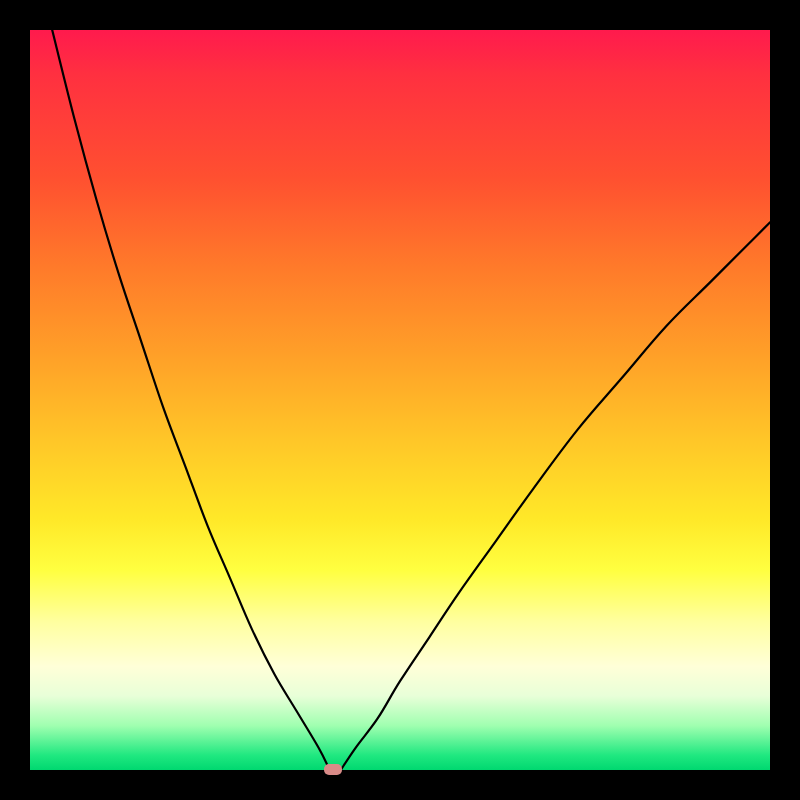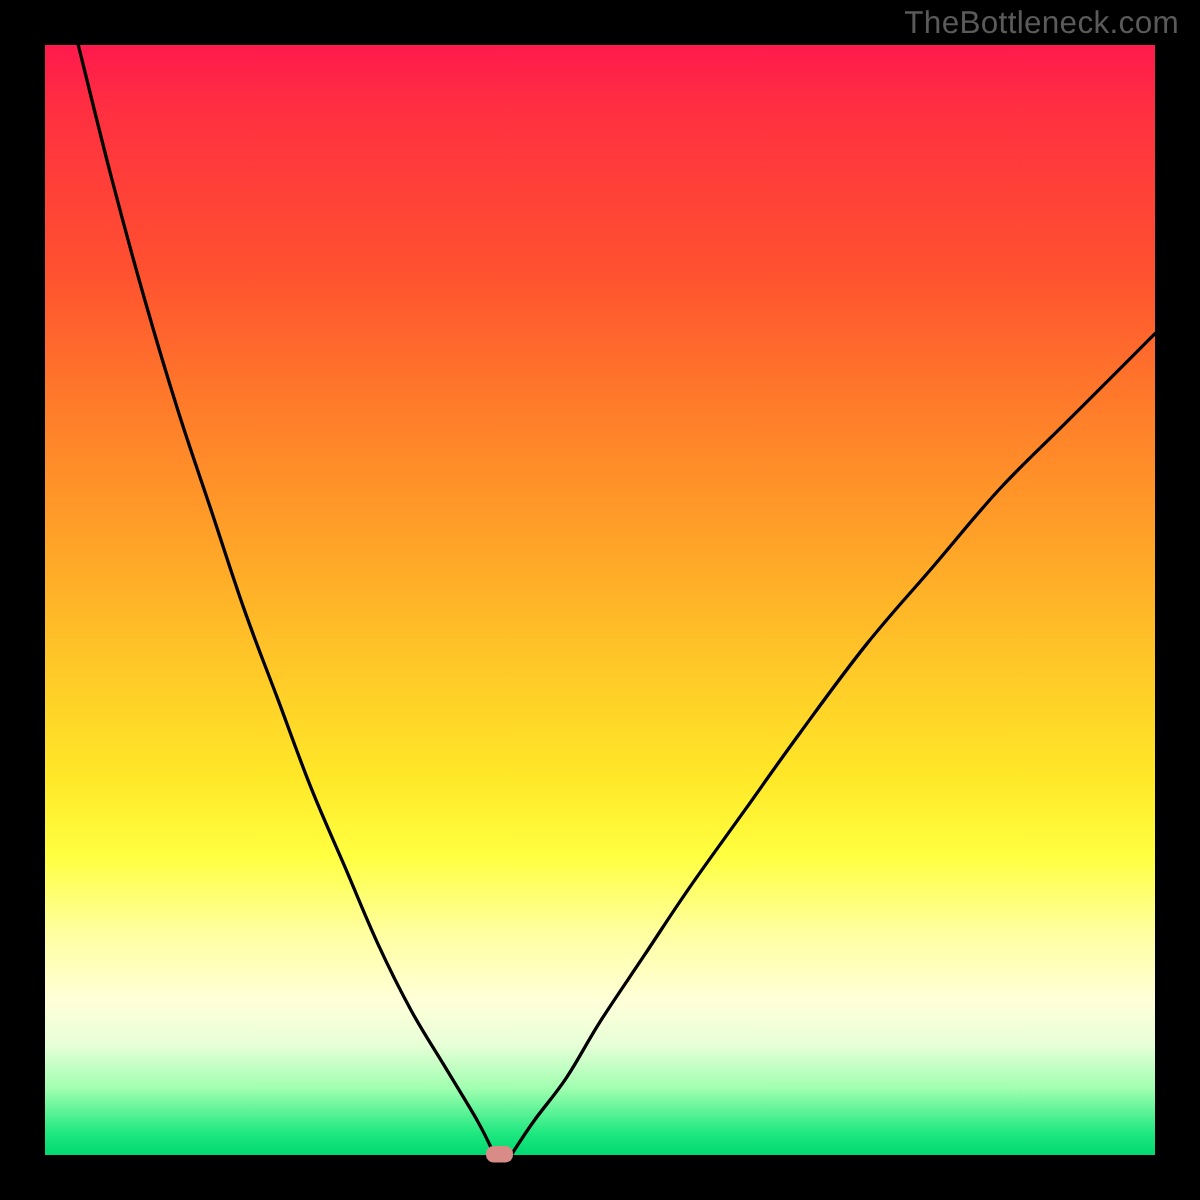--- a/index.html
+++ b/index.html
@@ -74,14 +74,13 @@
   <div class="plot">
 
     <svg class="curve" viewBox="0 0 740 740" preserveAspectRatio="none">
       <path id="left-path" fill="none" stroke="#000" stroke-width="2.2" stroke-linecap="round" d="M 22.2 0 C 26.195999999999998 15.983999999999991 36.408 58.16399999999997 44.4 88.79999999999995 C 52.391999999999996 119.43599999999994 58.608 142.22799999999992 66.6 170.19999999999993 C 74.592 198.17199999999994 80.80799999999999 218.89199999999997 88.8 244.2 C 96.792 269.508 103.008 286.824 111 310.8 C 118.992 334.776 125.20799999999998 354.75600000000003 133.2 377.40000000000003 C 141.19199999999998 400.04400000000004 147.40800000000002 415.288 155.4 436.6 C 163.392 457.91200000000003 169.608 475.81999999999994 177.6 495.79999999999995 C 185.59199999999998 515.78 191.80800000000002 528.952 199.8 547.6 C 207.792 566.248 214.008 582.084 222 599.4 C 229.992 616.716 236.20800000000003 629.1479999999999 244.20000000000002 643.8 C 252.192 658.452 258.40799999999996 667.4799999999999 266.4 680.8 C 274.392 694.12 282.606 707.1439999999999 288.6 717.8 C 294.59400000000005 728.456 297.70200000000006 736.004 299.70000000000005 740"></path>
       <path id="right-path" fill="none" stroke="#000" stroke-width="2.2" stroke-linecap="round" d="M 310.8 740 C 313.464 736.004 318.94000000000005 727.1239999999999 325.6 717.8 C 332.26 708.476 339.80799999999994 700.188 347.79999999999995 688.2 C 355.792 676.2120000000001 360.676 665.8520000000001 370 651.2 C 379.324 636.548 388.944 622.784 399.6 606.8 C 410.25600000000003 590.8159999999999 417.212 579.716 429.2 562.4 C 441.188 545.084 452.88 529.248 466.2 510.6 C 479.52 491.95200000000006 488.54800000000006 478.78000000000003 503.20000000000005 458.8 C 517.8520000000001 438.82 531.616 419.58 547.6 399.59999999999997 C 563.5840000000001 379.61999999999995 576.016 366.4479999999999 592 347.79999999999995 C 607.984 329.152 620.4159999999999 313.316 636.4 296 C 652.384 278.684 664.816 267.58399999999995 680.8000000000001 251.59999999999997 C 696.7840000000001 235.61599999999999 714.544 217.85600000000005 725.1999999999999 207.20000000000005 C 735.8559999999999 196.54400000000004 737.336 195.064 740 192.39999999999998"></path>
     </svg>
 
     <div class="marker" id="marker" style="left: 294.4px; top: 734px;"></div>
   </div>
 
-  <div class="watermark">TheBottleneck.com</div>
 </div>
 
 </body></html>

